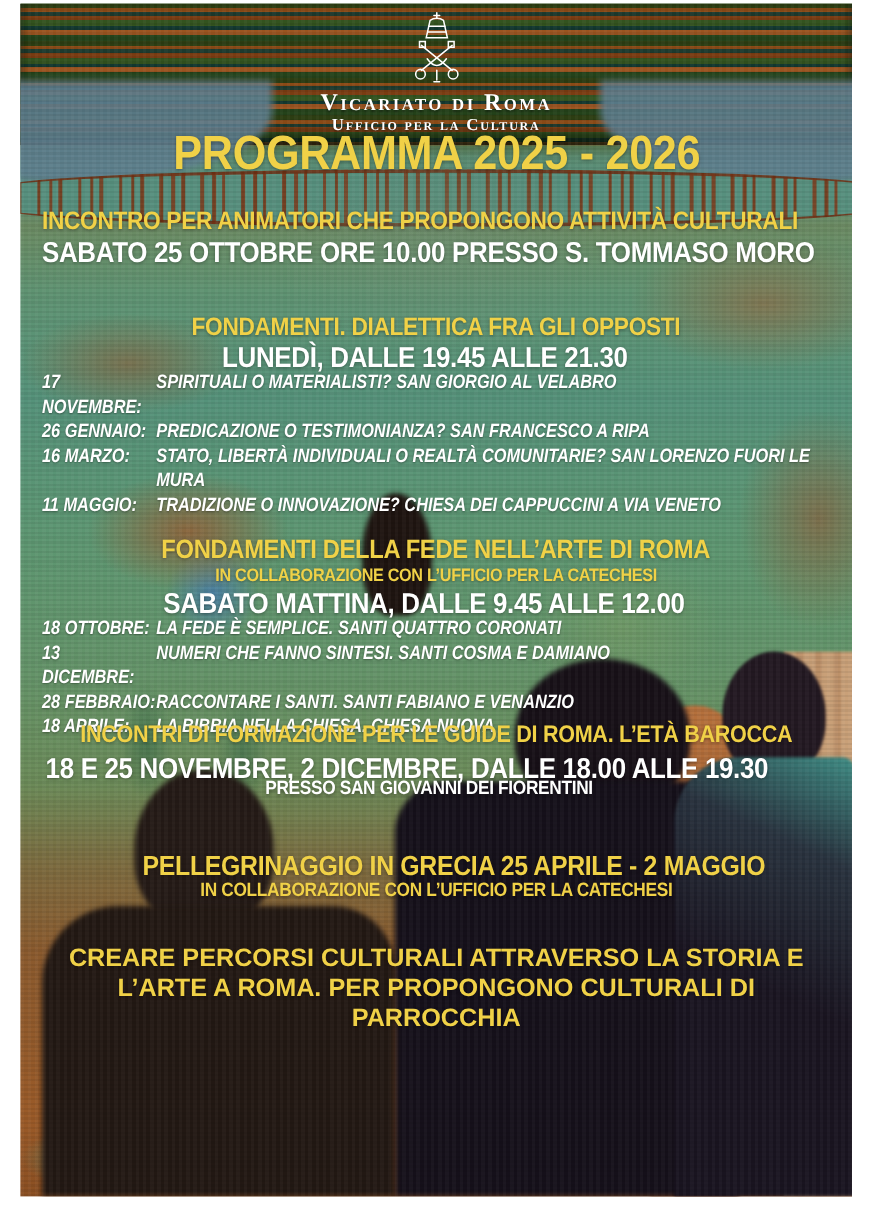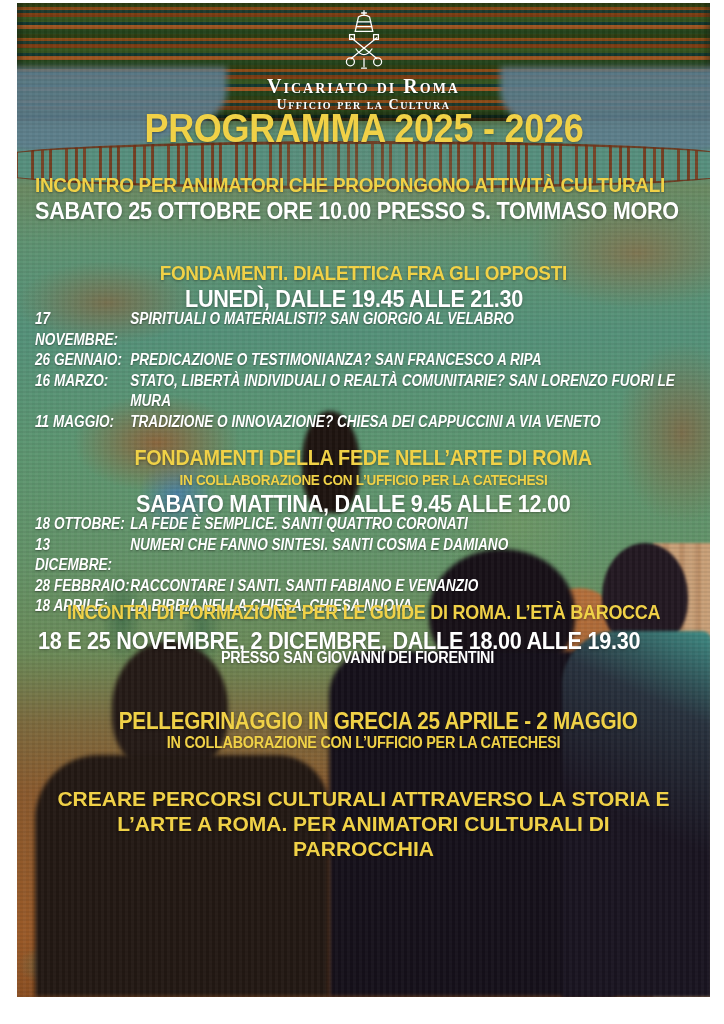--- a/index.html
+++ b/index.html
@@ -224,15 +224,15 @@
   </div>
 
   <div class="line c y ttl s-title-big" style="top:705px;margin-left:30px;">
     <span class="cond">PELLEGRINAGGIO IN GRECIA 25 APRILE - 2 MAGGIO</span>
   </div>
   <div class="line c y ttl" style="top:731px;font-size:16px;">
     <span class="cond">IN COLLABORAZIONE CON L’UFFICIO PER LA CATECHESI</span>
   </div>
 
   <div class="line c y ttl s6-title" style="top:783px;">
-    <span>CREARE PERCORSI CULTURALI ATTRAVERSO LA STORIA E L’ARTE A ROMA. PER ANIMATORI CULTURALI DI PARROCCHIA</span>
+    <span>CREARE PERCORSI CULTURALI ATTRAVERSO LA STORIA E L’ARTE A ROMA. PER PROPONGONO CULTURALI DI PARROCCHIA</span>
   </div>
 </div>
 
 </body></html>

